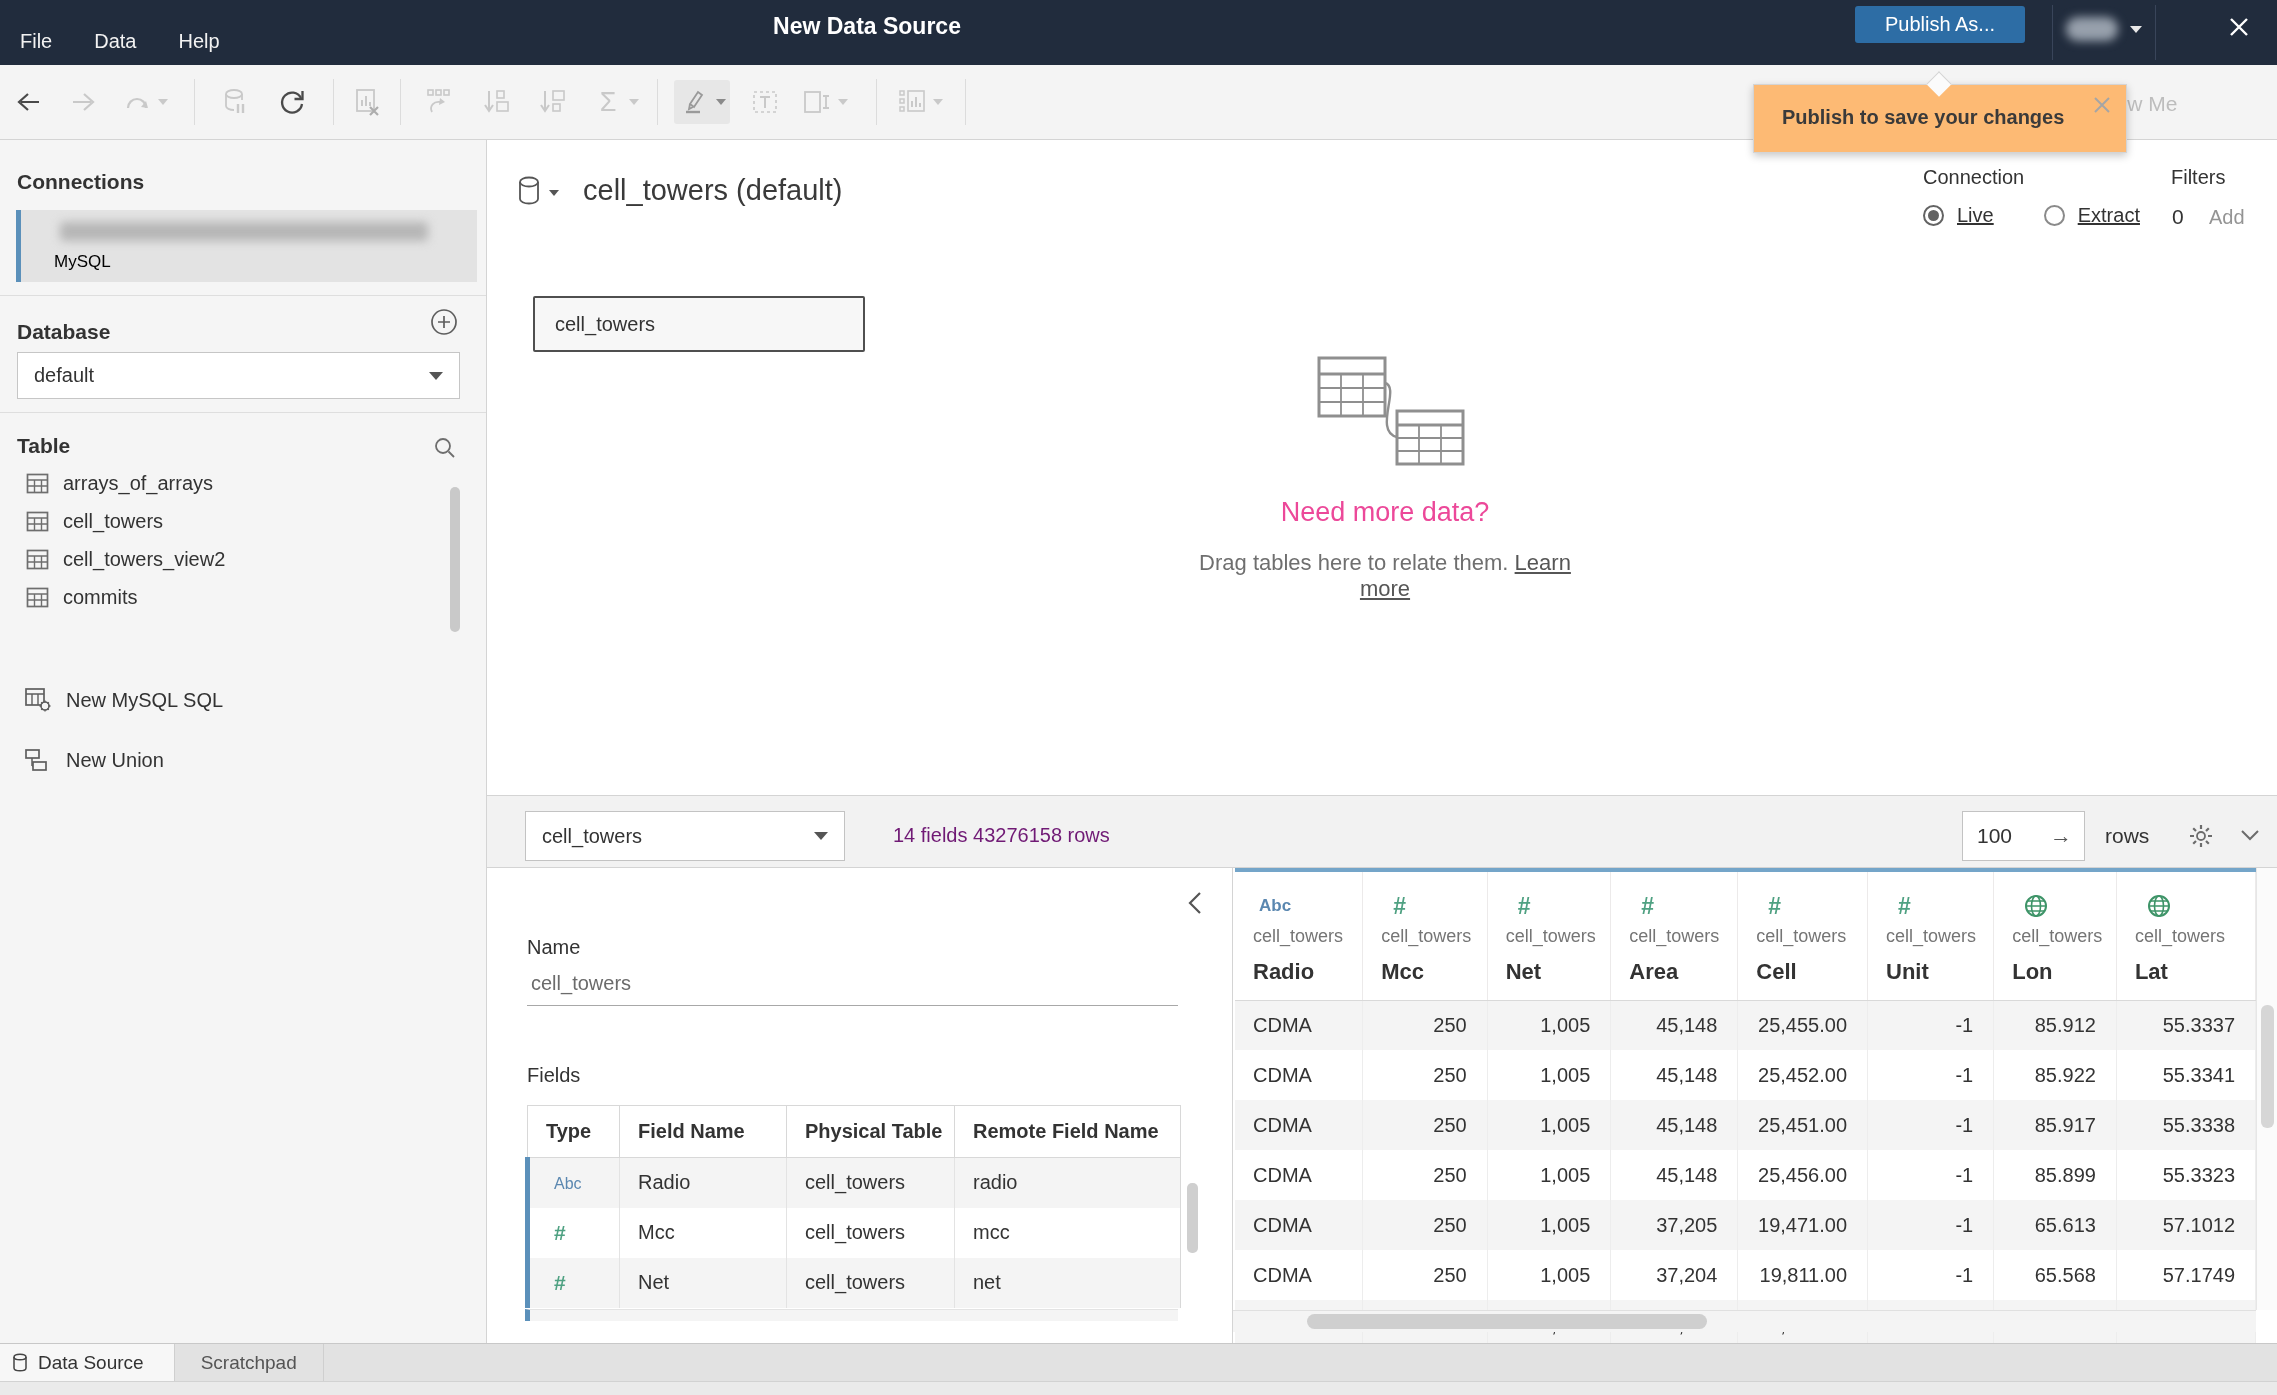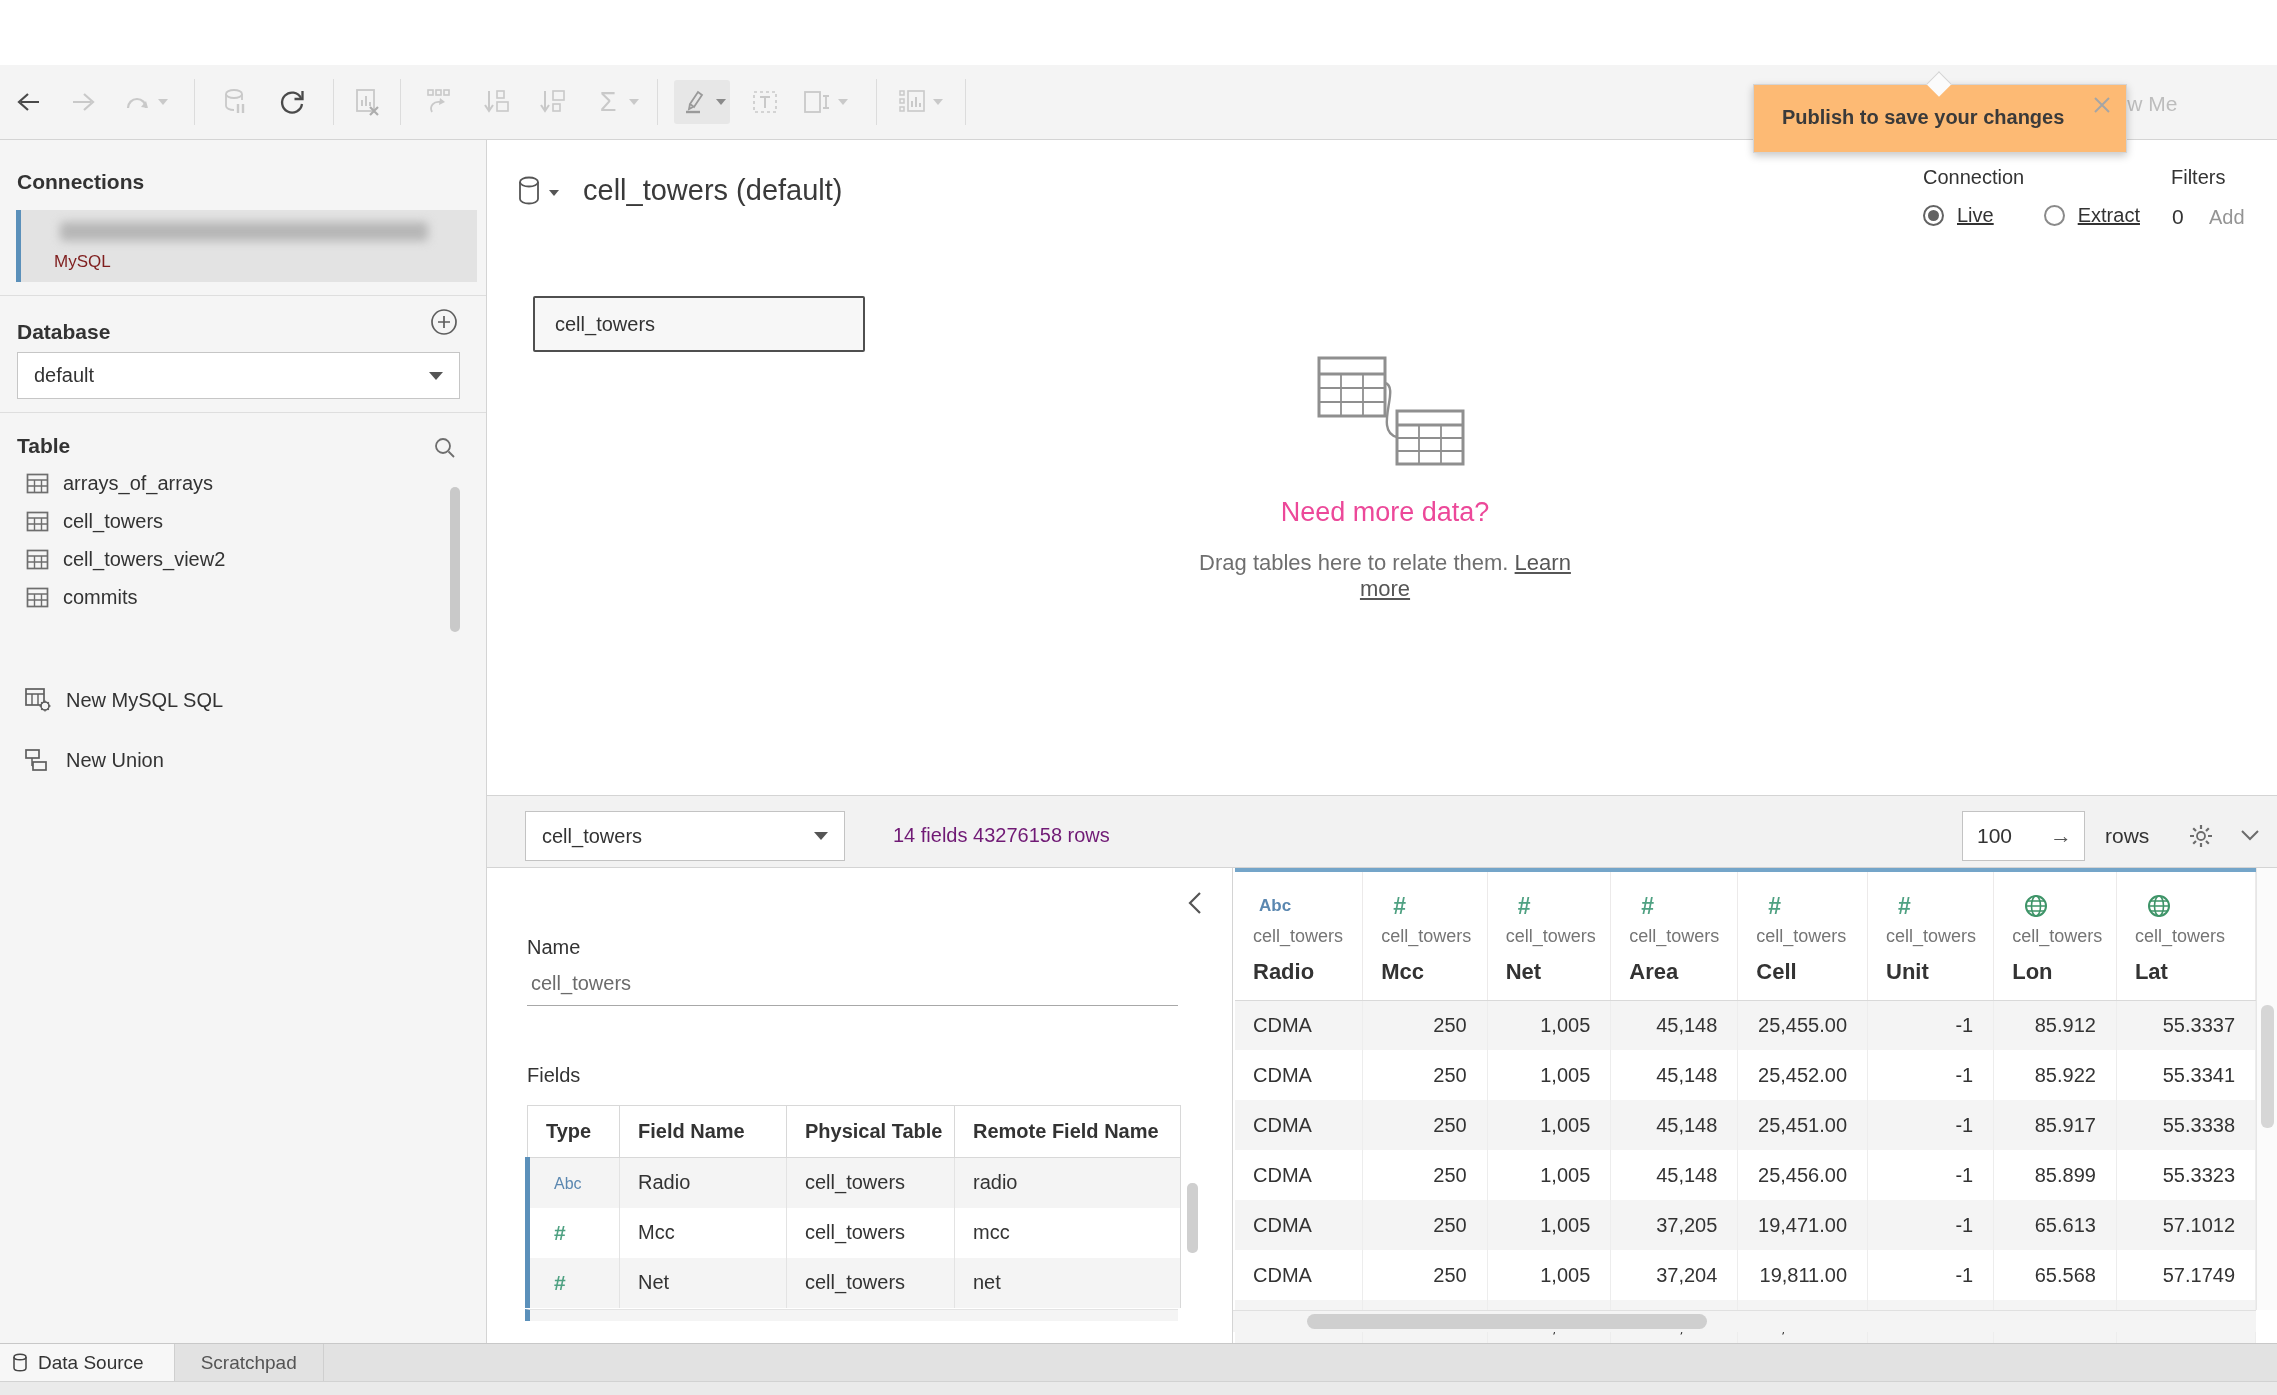--- a/index.html
+++ b/index.html
@@ -50,21 +50,21 @@
 
   
   .sidebar { left:0; top:140px; width:487px; height:1203px; background:#f5f5f5;
              border-right:1px solid #d4d4d4; }
   .sb-h { position:absolute; left:17px; font-size:21px; font-weight:700; color:#333; }
   .plus-icon { position:absolute; left:430px; top:168px; width:28px; height:28px; color:#5e5e5e; }
   .conn-card { position:absolute; left:16px; top:70px; width:461px; height:72px; background:#e3e3e3; }
   .conn-bar { position:absolute; left:0; top:0; width:5px; height:72px; background:#5b90ba; }
   .conn-redacted { position:absolute; left:44px; top:12px; width:368px; height:19px;
                    background:#b6b6b6; border-radius:4px; filter:blur(5px); }
-  .conn-type { position:absolute; left:38px; top:42px; font-size:17px; color:#7f1d1d; }
+  .conn-type { position:absolute; left:38px; top:42px; font-size:17px; color:#000000; }
   .sb-div { position:absolute; left:0; width:486px; height:1px; background:#dedede; }
   .sb-select { position:absolute; left:17px; top:212px; width:443px; height:47px; background:#fff;
                border:1px solid #c6c6c6; display:flex; align-items:center; padding:0 16px;
                font-size:20px; color:#333; }
   .select-caret { margin-left:auto; width:0; height:0; border-left:7px solid transparent;
                   border-right:7px solid transparent; border-top:8px solid #555; }
   .search-icon { position:absolute; left:433px; top:296px; width:24px; height:24px; color:#6e6e6e; }
   .table-list { position:absolute; left:0; top:324px; width:470px; }
   .sidebar-table-item { height:38px; display:flex; align-items:center; padding-left:26px; gap:14px;
                         font-size:20px; color:#333; }
@@ -175,20 +175,38 @@
   .statusstrip { left:0; top:1381px; width:2277px; height:14px; background:#eaeaea;
                  border-top:1px solid #d2d2d2; }
 
   svg { display:block; }
 </style>
 </head>
 <body>
 
 <div class="app">
 
+  <div class="abs topbar">
+    <div class="menubar">
+        <div class="menu-item">File</div>
+        <div class="menu-item">Data</div>
+        <div class="menu-item">Help</div>
+      </div>
+    <div class="win-title">New Data Source</div>
+    <button class="publish-btn">Publish As...</button>
+    <div class="tb-vsep" style="left:2052px"></div>
+    <div class="avatar"></div>
+    <div class="avatar-caret"></div>
+    <div class="tb-vsep" style="left:2155px"></div>
+    <div class="win-close">
+      <svg width="30" height="30" viewBox="0 0 30 30">
+          <path d="M7 7 L23 23 M23 7 L7 23" stroke="#fff" stroke-width="2.4" fill="none"></path>
+        </svg>
+    </div>
+  </div>
 
   <div class="abs toolbar">
     <span class="tb-icon dark" style="margin-left:6px">
       <svg width="28" height="26" viewBox="0 0 28 26">
           <path d="M24 13 H6 M13 5 L4 13 L13 21" stroke="currentColor" stroke-width="2.2" fill="none"></path>
         </svg>
     </span>
     <span class="tb-icon" style="margin-left:20px">
       <svg width="28" height="26" viewBox="0 0 28 26">
           <path d="M4 13 H22 M15 5 L24 13 L15 21" stroke="currentColor" stroke-width="2.2" fill="none"></path>

